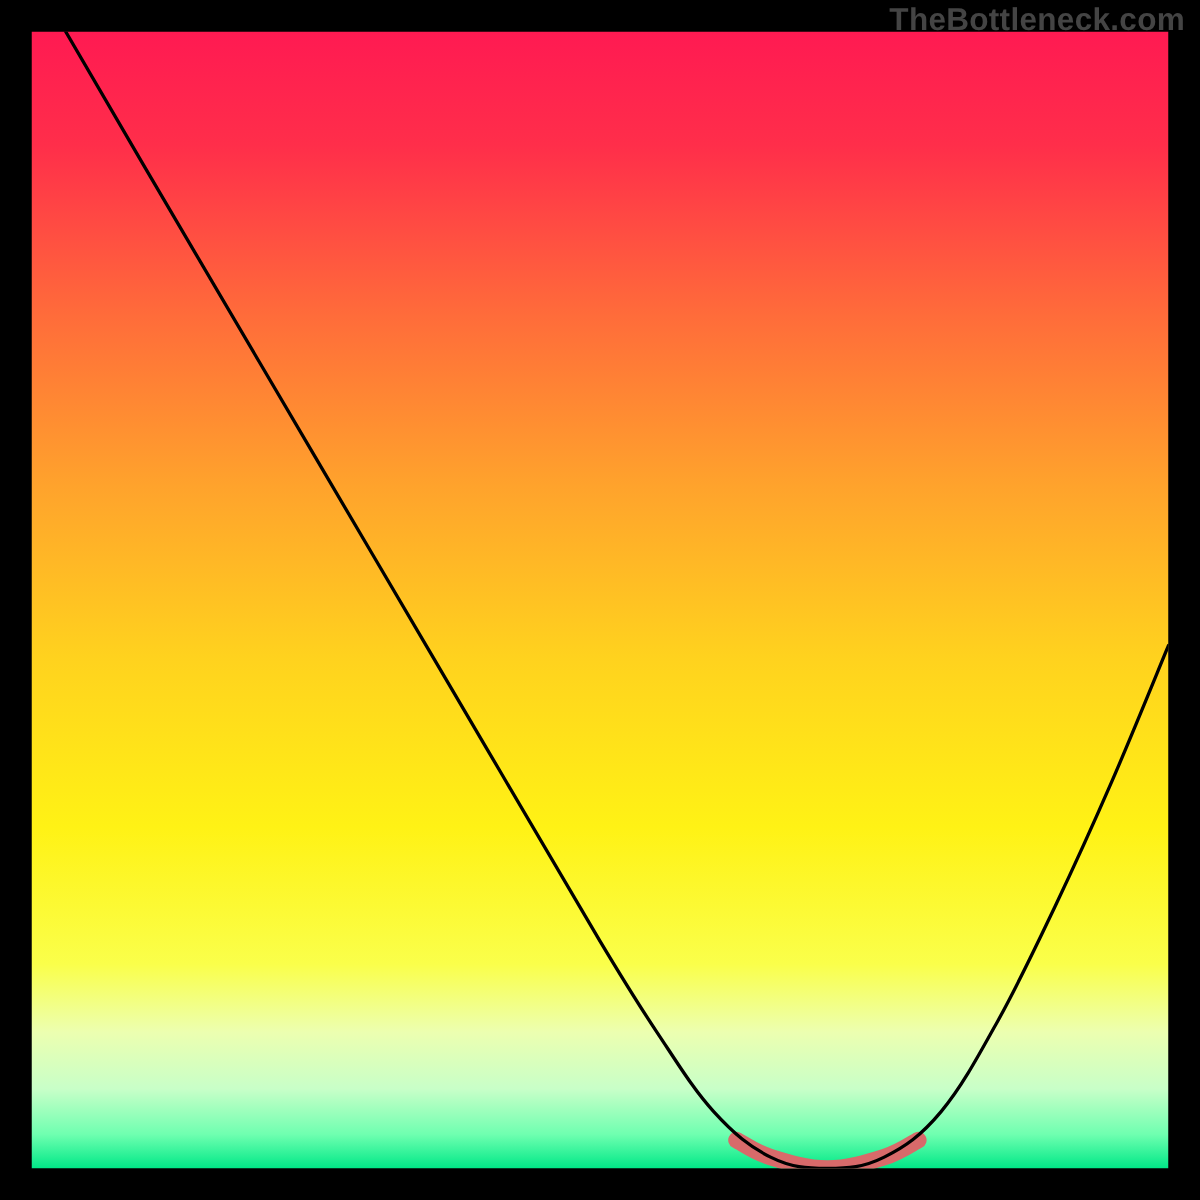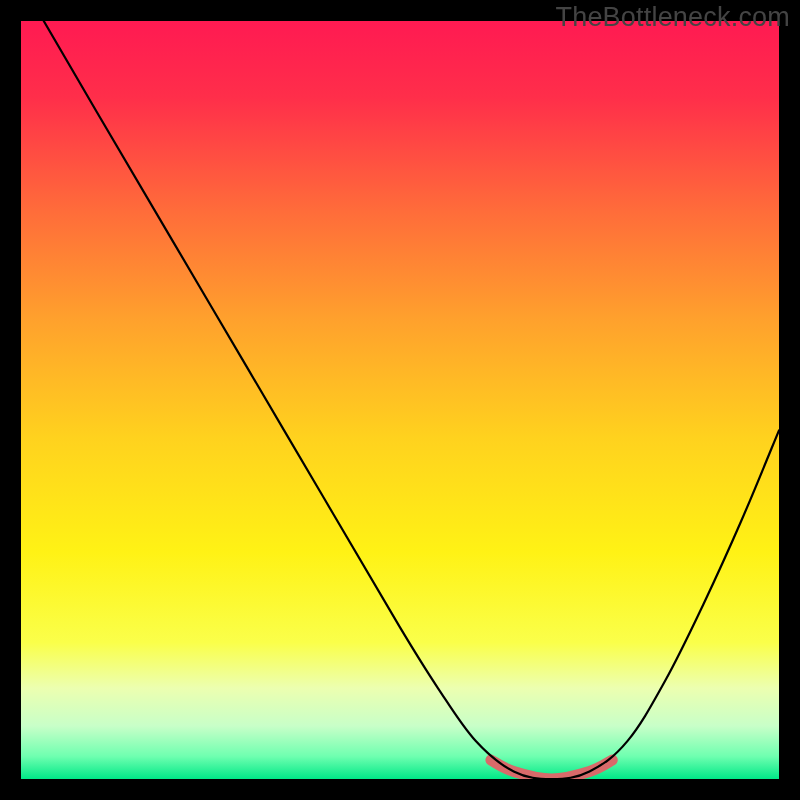--- a/index.html
+++ b/index.html
@@ -17,22 +17,22 @@
     top: 21px;
     width: 758px;
     height: 758px;
     background: #000;
   }
   .watermark {
     position: absolute;
     top: 2px;
     right: 10px;
     color: #444;
-    font-size: 27px;
-    font-weight: 400;
+    font-size: 21px;
+    font-weight: 700;
     letter-spacing: 0.2px;
     z-index: 10;
   }
   svg {
     display: block;
   }
 </style>
 </head>
 <body>
 

